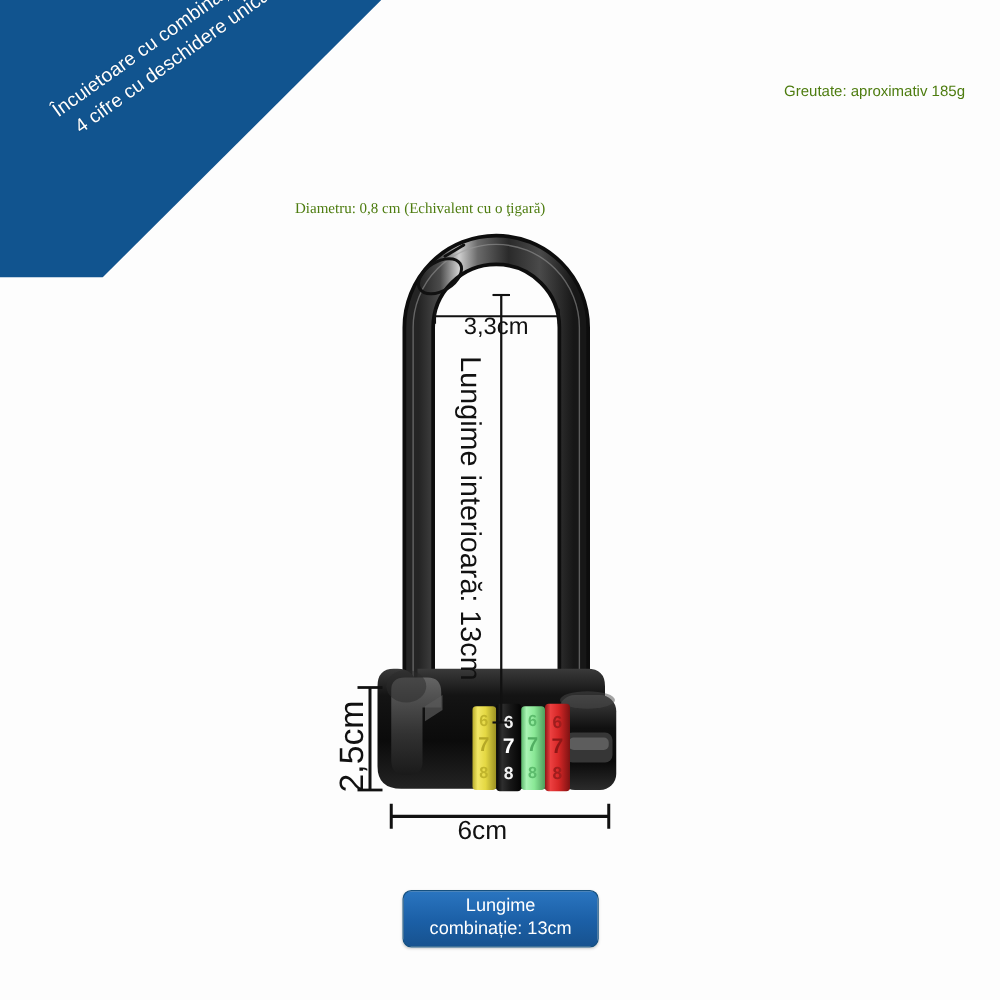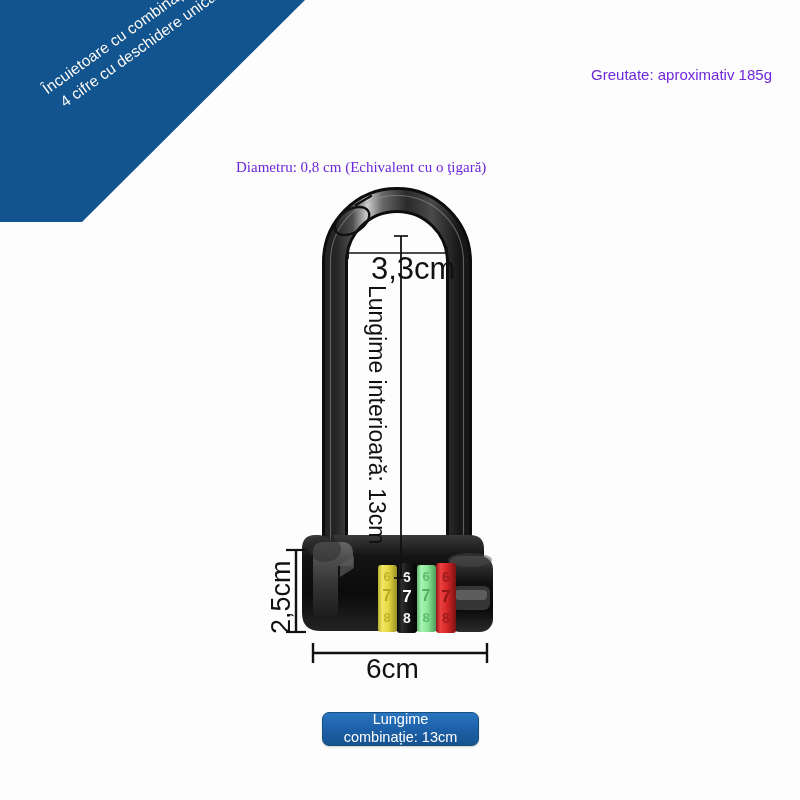--- a/index.html
+++ b/index.html
@@ -38,22 +38,22 @@
     font-size: 15.5px;
     line-height: 1.38;
     text-align: center;
     letter-spacing: .1px;
     text-shadow: 0 0 1px rgba(0,0,0,.25);
   }
 
   
   .anno {
     position: absolute;
-    color: #6d28d9;
-    font-size: 15px;
+    color: #4d7c0f;
+    font-size: 12px;
     white-space: nowrap;
   }
   #weight-note { right: 28px; top: 66px; }
   #diameter-note { left: 236px; top: 159px; font-family: Liberation Serif, serif; }
 
   
   #lock {
     position: absolute;
     left: 0; top: 0;
     width: 800px; height: 800px;
@@ -61,44 +61,44 @@
 
   
   .dim {
     position: absolute;
     color: #111;
     font-weight: 400;
     white-space: nowrap;
   }
   #dim-33 {
     left: 371px; top: 251px;
-    font-size: 31px;
+    font-size: 19px;
   }
   #dim-inner {
     left: 390px; top: 285px;
     font-size: 23px;
     transform: rotate(90deg);
     transform-origin: left top;
   }
   #dim-25 {
     left: 266px; top: 634px;
     font-size: 27px;
     transform: rotate(-90deg);
     transform-origin: left top;
   }
   #dim-6 {
     left: 366px; top: 653px;
-    font-size: 28px;
+    font-size: 21px;
   }
 
   
   #pill {
     position: absolute;
     left: 322px; top: 712px;
-    width: 157px; height: 34px;
+    width: 157px; height: 46px;
     background: linear-gradient(180deg, #2a75c0 0%, #1b5fa6 55%, #17528f 100%);
     border: 1px solid #15507f;
     border-radius: 7px;
     color: #ffffff;
     font-size: 14.5px;
     line-height: 1.22;
     text-align: center;
     display: flex;
     align-items: center;
     justify-content: center;

